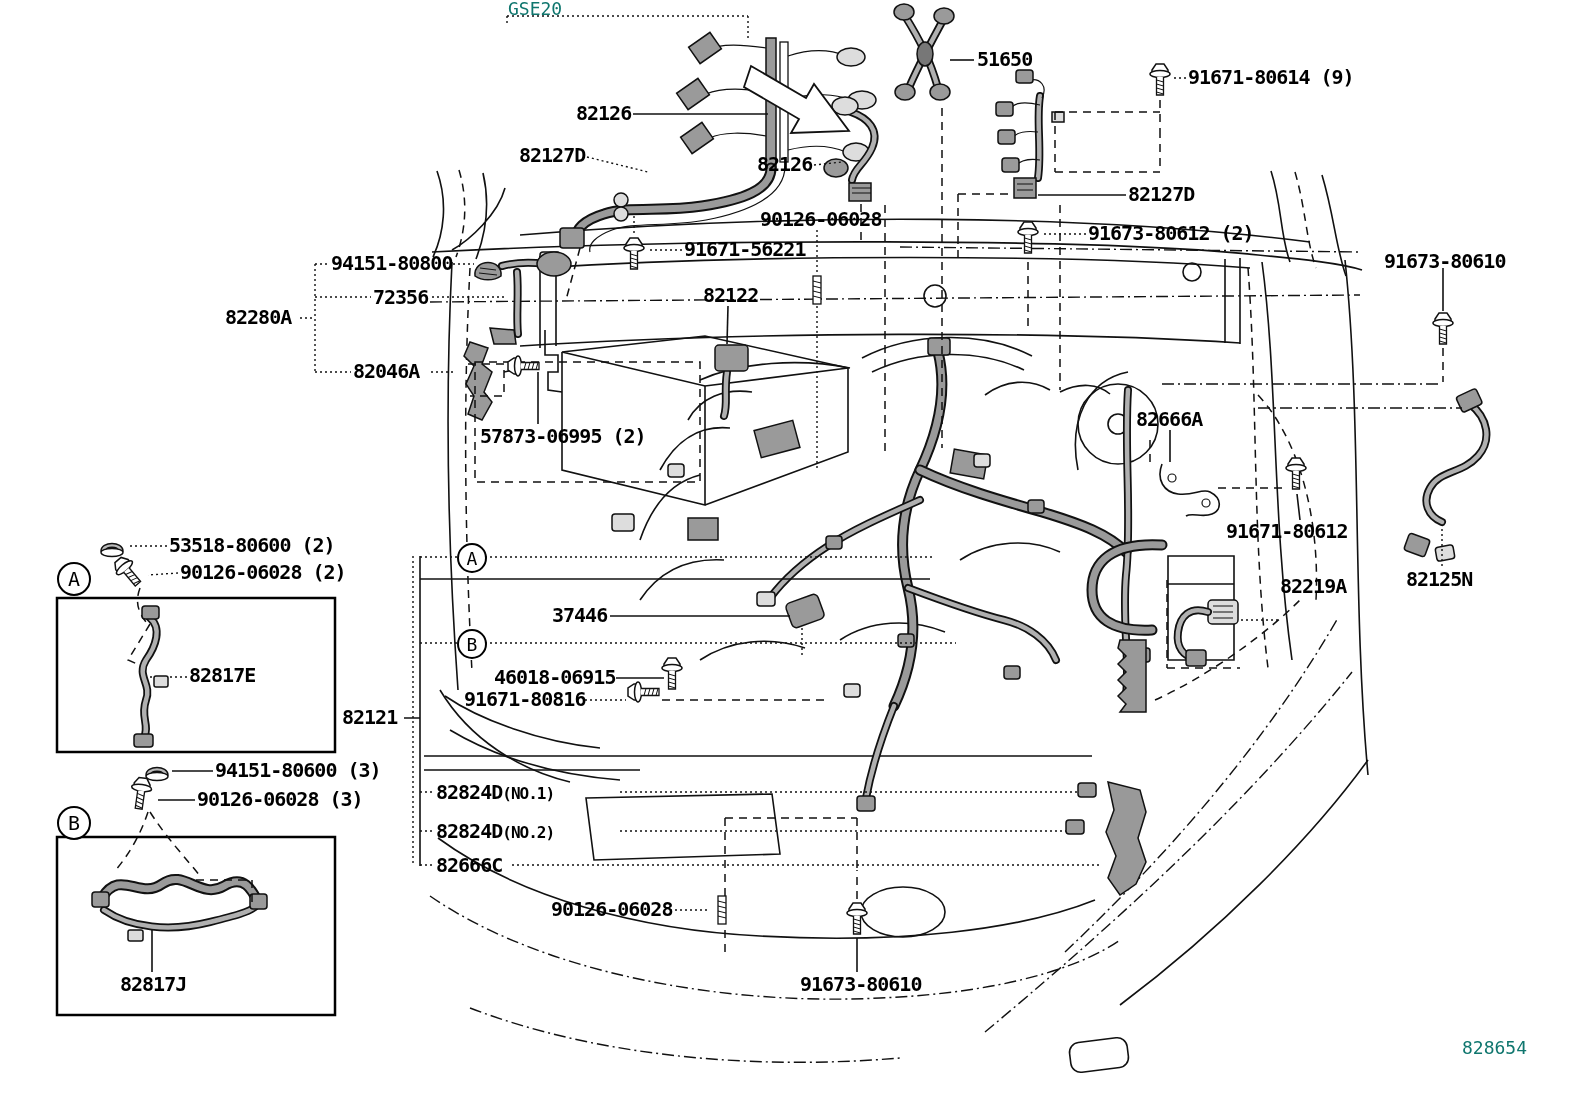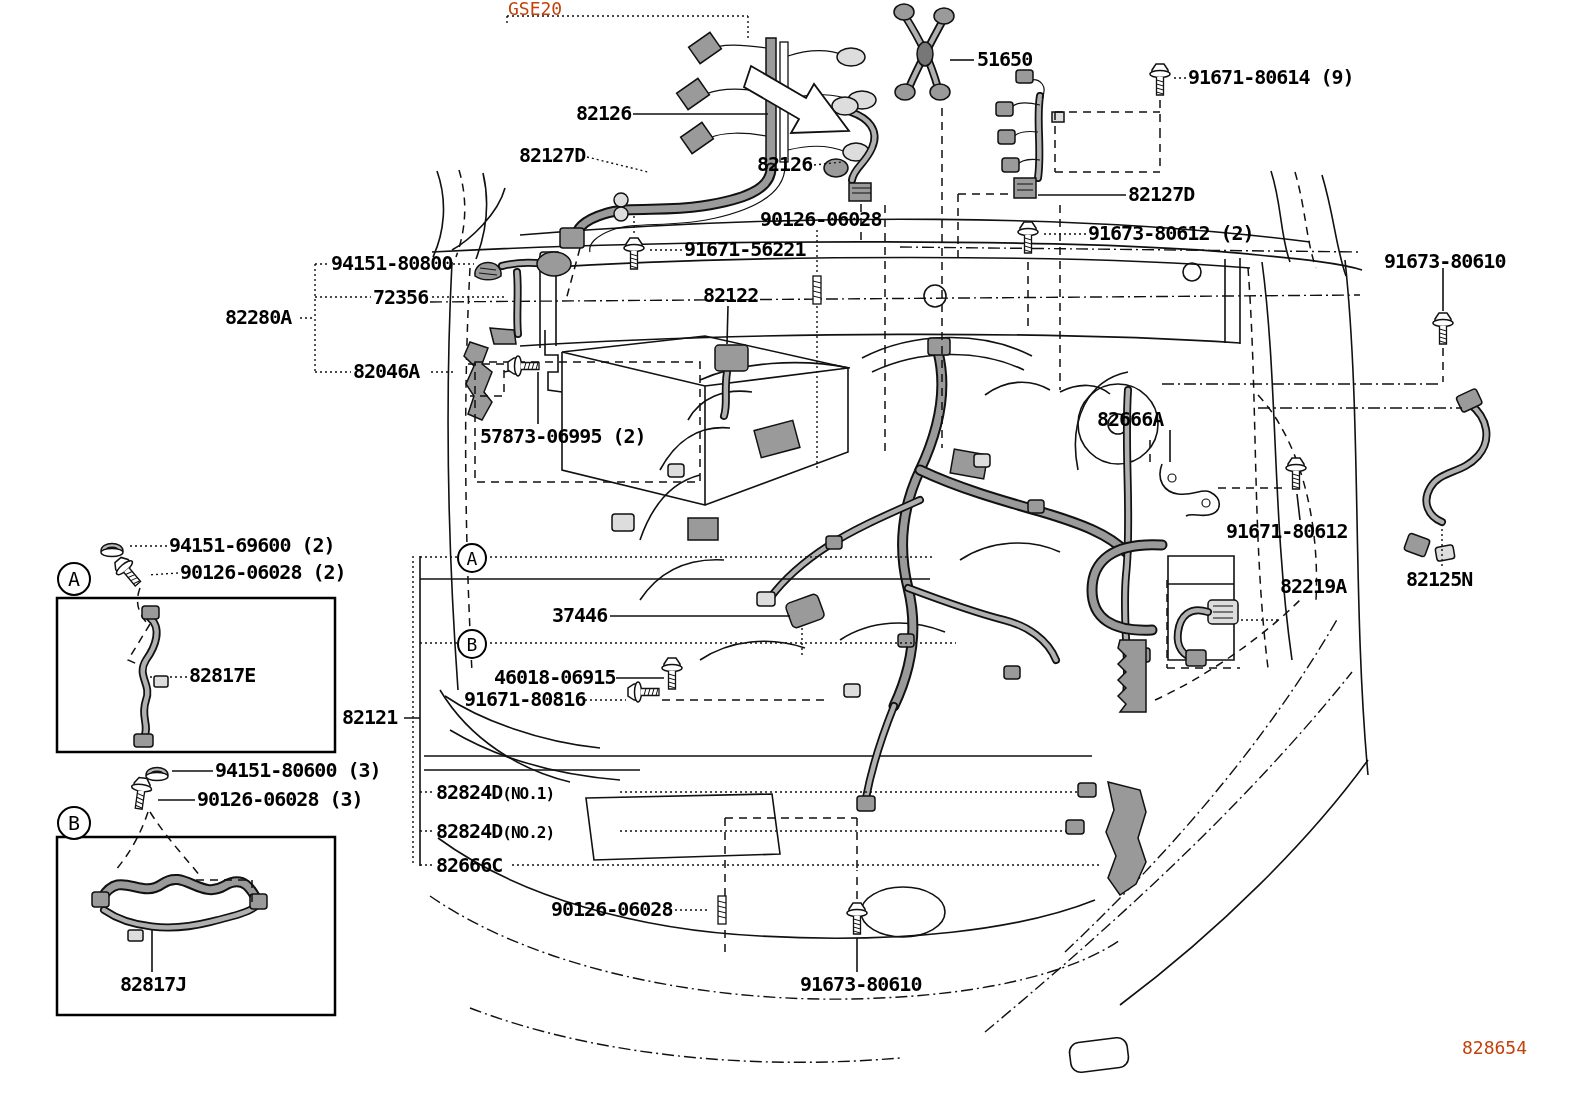--- a/index.html
+++ b/index.html
@@ -3,21 +3,21 @@
 <meta charset="utf-8">
 <style>
   html,body{margin:0;padding:0;background:#fff;}
   #stage{position:relative;width:1592px;height:1099px;background:#ffffff;
          font-family:"DejaVu Sans Mono",monospace;overflow:hidden;}
   #art{position:absolute;left:0;top:0;}
   .callout{position:absolute;font-weight:bold;font-size:20px;letter-spacing:-1px;
            color:#000;white-space:nowrap;line-height:1;}
   .callout .suffix{font-size:16px;letter-spacing:-1px;font-weight:bold;}
   .plain{position:absolute;font-weight:normal;font-size:18px;letter-spacing:0;
-         color:#c2410c;white-space:nowrap;line-height:1;}
+         color:#0f766e;white-space:nowrap;line-height:1;}
   .circ{position:absolute;border:2px solid #000;border-radius:50%;background:#fff;
         display:flex;align-items:center;justify-content:center;
         font-size:18px;font-weight:normal;color:#000;}
   .circ.main{width:26px;height:26px;}
   .circ.inset{width:30px;height:30px;font-size:20px;}
   .ln{stroke:#111;stroke-width:1.6;fill:none;}
   .lnt{stroke:#111;stroke-width:1.2;fill:none;}
   .dash{stroke:#111;stroke-width:1.5;fill:none;stroke-dasharray:8 6;}
   .dot{stroke:#111;stroke-width:1.4;fill:none;stroke-dasharray:2 3;}
   .dd{stroke:#111;stroke-width:1.4;fill:none;stroke-dasharray:12 4 2 4;}
@@ -408,35 +408,35 @@
   <div class="callout" style="left:1088px;top:223px">91673-80612 (2)</div>
   <div class="callout" style="left:1384px;top:251px">91673-80610</div>
   <div class="callout" style="left:760px;top:209px">90126-06028</div>
   <div class="callout" style="left:684px;top:239px">91671-56221</div>
   <div class="callout" style="left:331px;top:253px">94151-80800</div>
   <div class="callout" style="left:373px;top:287px">72356</div>
   <div class="callout" style="left:225px;top:307px">82280A</div>
   <div class="callout" style="left:353px;top:361px">82046A</div>
   <div class="callout" style="left:480px;top:426px">57873-06995 (2)</div>
   <div class="callout" style="left:703px;top:285px">82122</div>
-  <div class="callout" style="left:1097px;top:409px">82666A</div>
+  <div class="callout" style="left:1136px;top:409px">82666A</div>
   <div class="callout" style="left:1226px;top:521px">91671-80612</div>
   <div class="callout" style="left:1406px;top:569px">82125N</div>
   <div class="callout" style="left:1280px;top:576px">82219A</div>
   <div class="callout" style="left:552px;top:605px">37446</div>
   <div class="callout" style="left:494px;top:667px">46018-06915</div>
   <div class="callout" style="left:464px;top:689px">91671-80816</div>
   <div class="callout" style="left:342px;top:707px">82121</div>
   <div class="callout" style="left:436px;top:782px"><span>82824D</span><span class="suffix">(NO.1)</span></div>
   <div class="callout" style="left:436px;top:821px"><span>82824D</span><span class="suffix">(NO.2)</span></div>
   <div class="callout" style="left:436px;top:855px">82666C</div>
   <div class="callout" style="left:551px;top:899px">90126-06028</div>
   <div class="callout" style="left:800px;top:974px">91673-80610</div>
 
-  <div class="callout" style="left:169px;top:535px">94151-69600 (2)</div>
+  <div class="callout" style="left:169px;top:535px">53518-80600 (2)</div>
   <div class="callout" style="left:180px;top:562px">90126-06028 (2)</div>
   <div class="callout" style="left:189px;top:665px">82817E</div>
   <div class="callout" style="left:215px;top:760px">94151-80600 (3)</div>
   <div class="callout" style="left:197px;top:789px">90126-06028 (3)</div>
   <div class="callout" style="left:120px;top:974px">82817J</div>
 
   <div class="circ main" style="left:457px;top:543px">A</div>
   <div class="circ main" style="left:457px;top:629px">B</div>
   <div class="circ inset" style="left:57px;top:562px">A</div>
   <div class="circ inset" style="left:57px;top:806px">B</div>

